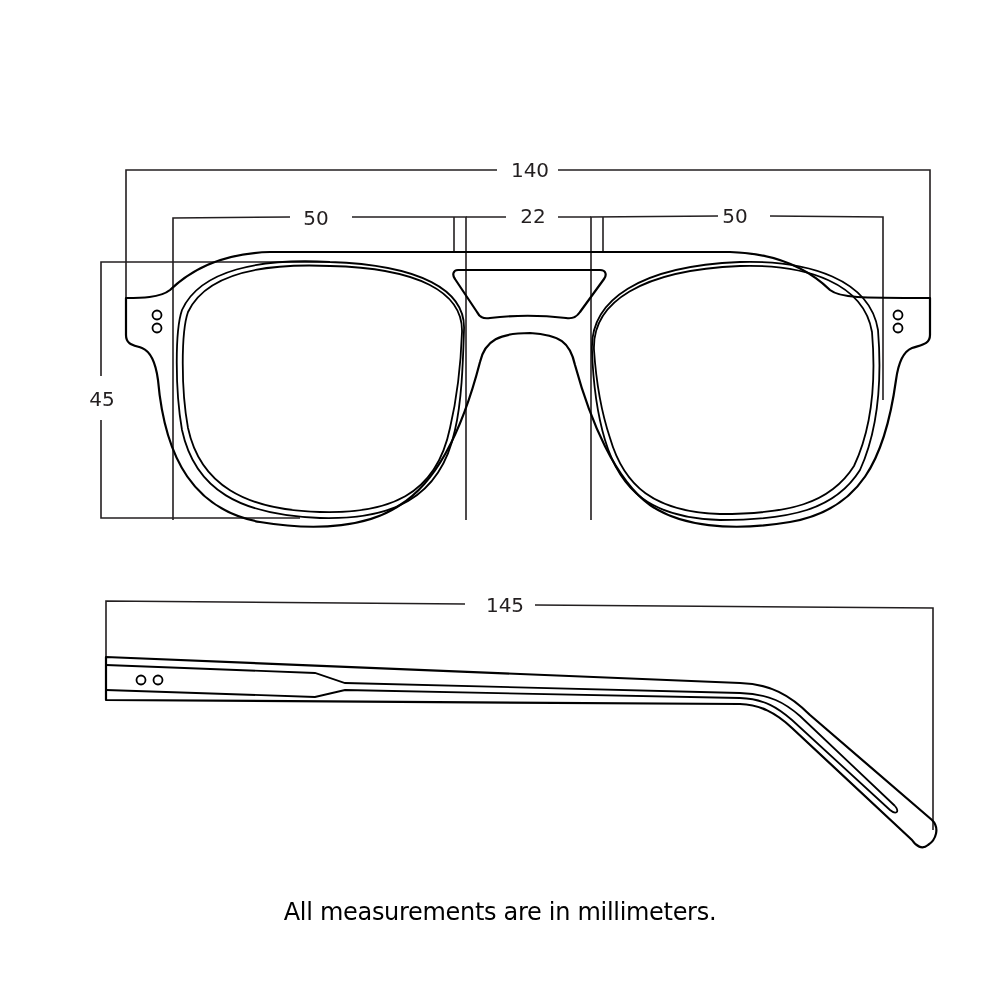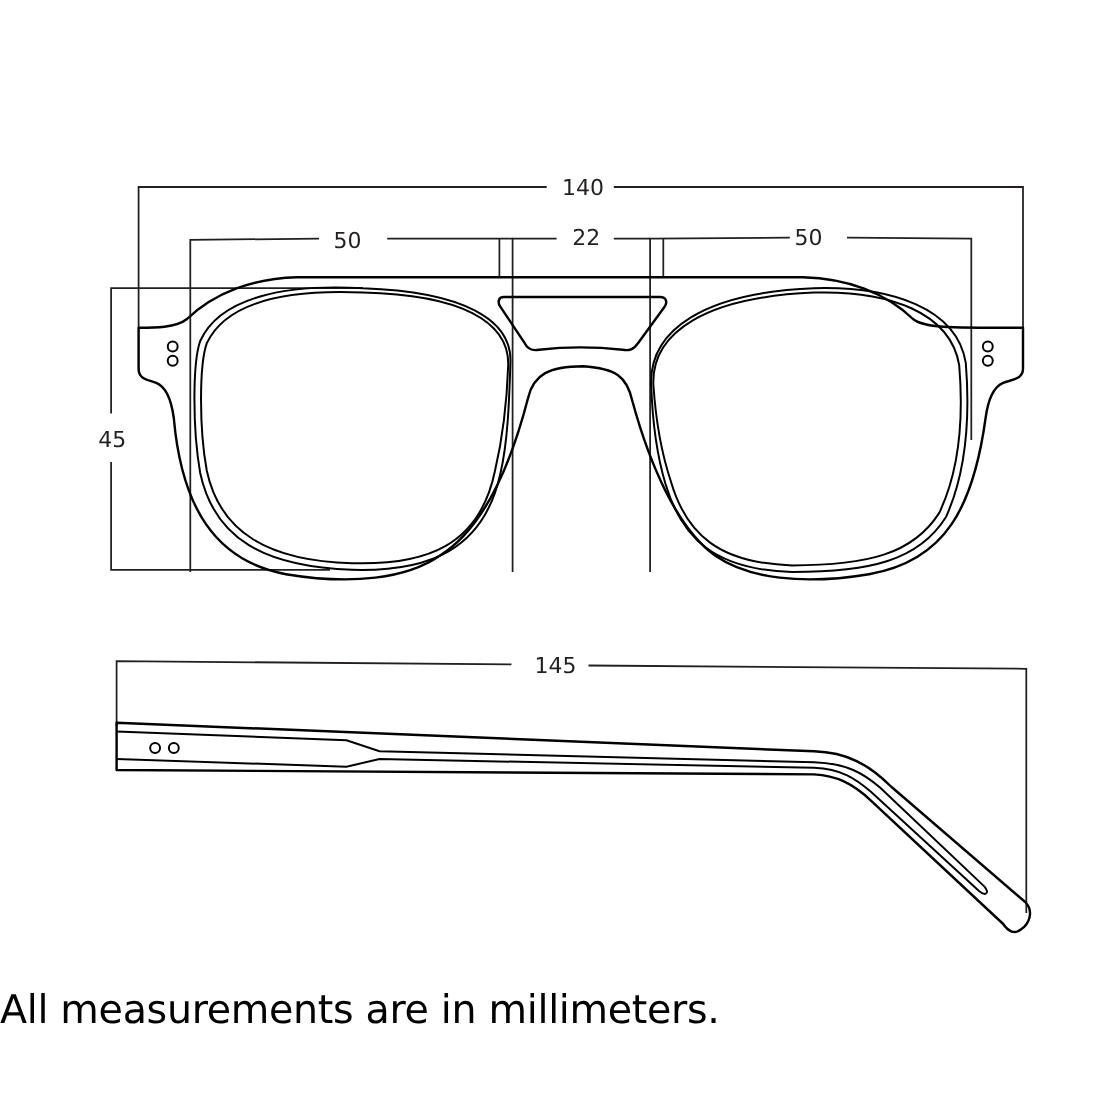--- a/index.html
+++ b/index.html
@@ -4,22 +4,22 @@
   <style>
     html, body { margin: 0; padding: 0; background: #ffffff; }
     body { width: 1000px; height: 1000px; position: relative; overflow: hidden; }
     #diagram { position: absolute; left: 0; top: 0; width: 1000px; height: 1000px; }
     .dim-line { fill: none; stroke: #231f20; stroke-width: 1.6; }
     .outline { fill: none; stroke: #000; stroke-width: 2.2; stroke-linejoin: round; stroke-linecap: round; }
     .thin { fill: none; stroke: #000; stroke-width: 1.8; }
     .label { font-family: "DejaVu Sans", "Liberation Sans", sans-serif; font-size: 20px; fill: #231f20; }
     .caption {
       position: absolute; left: 0; width: 1000px; top: 898px;
-      font-family: "DejaVu Sans", "Liberation Sans", sans-serif;
-      font-size: 36px; color: #000; letter-spacing: -0.3px;
+      text-align: center; font-family: "DejaVu Sans", "Liberation Sans", sans-serif;
+      font-size: 24px; color: #000; letter-spacing: -0.3px;
     }
   </style>
 </head>
 <body>
 
 <svg id="diagram" viewBox="0 0 1000 1000" xmlns="http://www.w3.org/2000/svg">
 
   <g>
 
     <polyline class="dim-line" points="126,298 126,170 497,170"></polyline>

